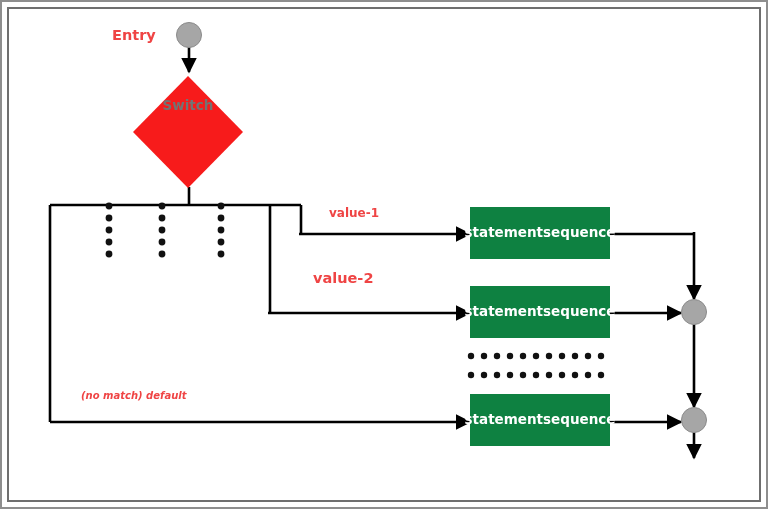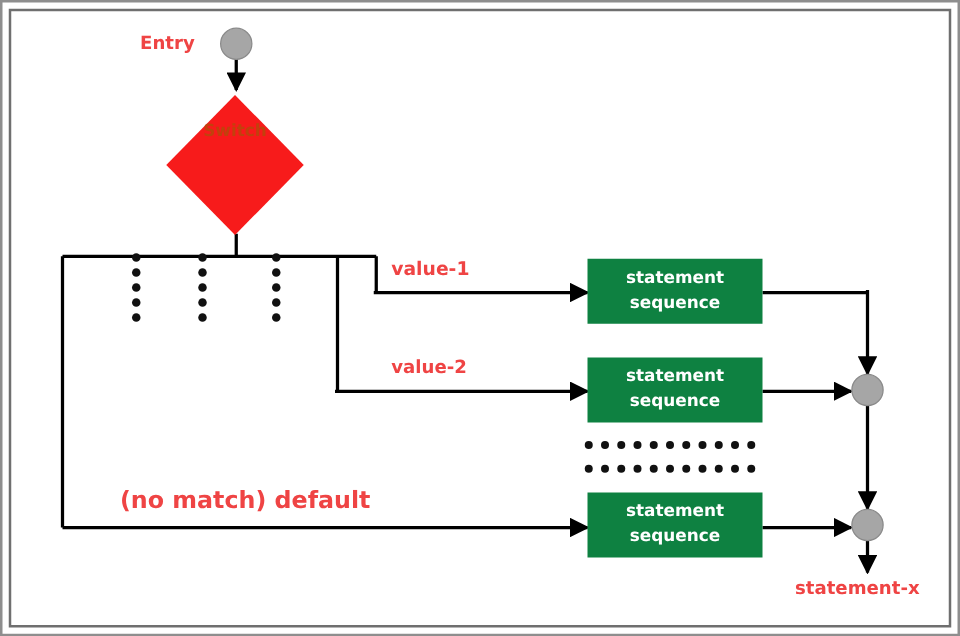--- a/index.html
+++ b/index.html
@@ -44,52 +44,52 @@
     line-height: 1.15;
   }
   #watermark {
     left: 596px;
     top: 33px;
     font-size: 14.5px;
     color: #80d064;
     letter-spacing: 0.1px;
   }
   #entry-label   { left: 110px; top: 25px;  font-size: 14.5px; }
-  #value1-label  { left: 311px; top: 205px; font-size: 15px; }
-  #value2-label  { left: 311px; top: 284px; font-size: 14.5px; }
-  #default-label { left: 94px;  top: 388px; font-size: 19px; }
+  #value1-label  { left: 327px; top: 205px; font-size: 12px; }
+  #value2-label  { left: 311px; top: 268px; font-size: 14.5px; }
+  #default-label { left: 79px;  top: 388px; font-size: 10px; font-style: italic; }
   #figure-caption{ left: 226px; top: 452px; font-size: 14.5px; }
   #statementx-label { left: 634px; top: 461px; font-size: 14.5px; }
 
   .proc-box {
     position: absolute;
     width: 140px;
     height: 52px;
     background: #0e8141;
     display: flex;
-    flex-direction: column;
+    flex-direction: row;
     align-items: center;
     justify-content: center;
     color: #ffffff;
     font-weight: bold;
     font-size: 13.5px;
     line-height: 1.45;
     box-sizing: border-box;
   }
   #proc-1 { left: 468px; top: 205px; }
   #proc-2 { left: 468px; top: 284px; }
   #proc-3 { left: 468px; top: 392px; }
 
   #decision-text {
     position: absolute;
     left: 141px;
     top: 94px;
     width: 90px;
     text-align: center;
-    color: #c2410c;
+    color: #737373;
     font-weight: bold;
     font-size: 13.5px;
     line-height: 1.42;
     pointer-events: none;
   }
 </style>
 </head>
 <body>
 
 <div id="canvas">
@@ -200,15 +200,14 @@
   </div>
   <div class="proc-box" id="proc-3">
     <span>statement</span>
     <span>sequence</span>
   </div>
 
   <div class="lbl" id="entry-label">Entry</div>
   <div class="lbl" id="value1-label">value-1</div>
   <div class="lbl" id="value2-label">value-2</div>
   <div class="lbl" id="default-label">(no match) default</div>
-  <div class="lbl" id="statementx-label">statement-x</div>
 
 </div>
 
 </body></html>

